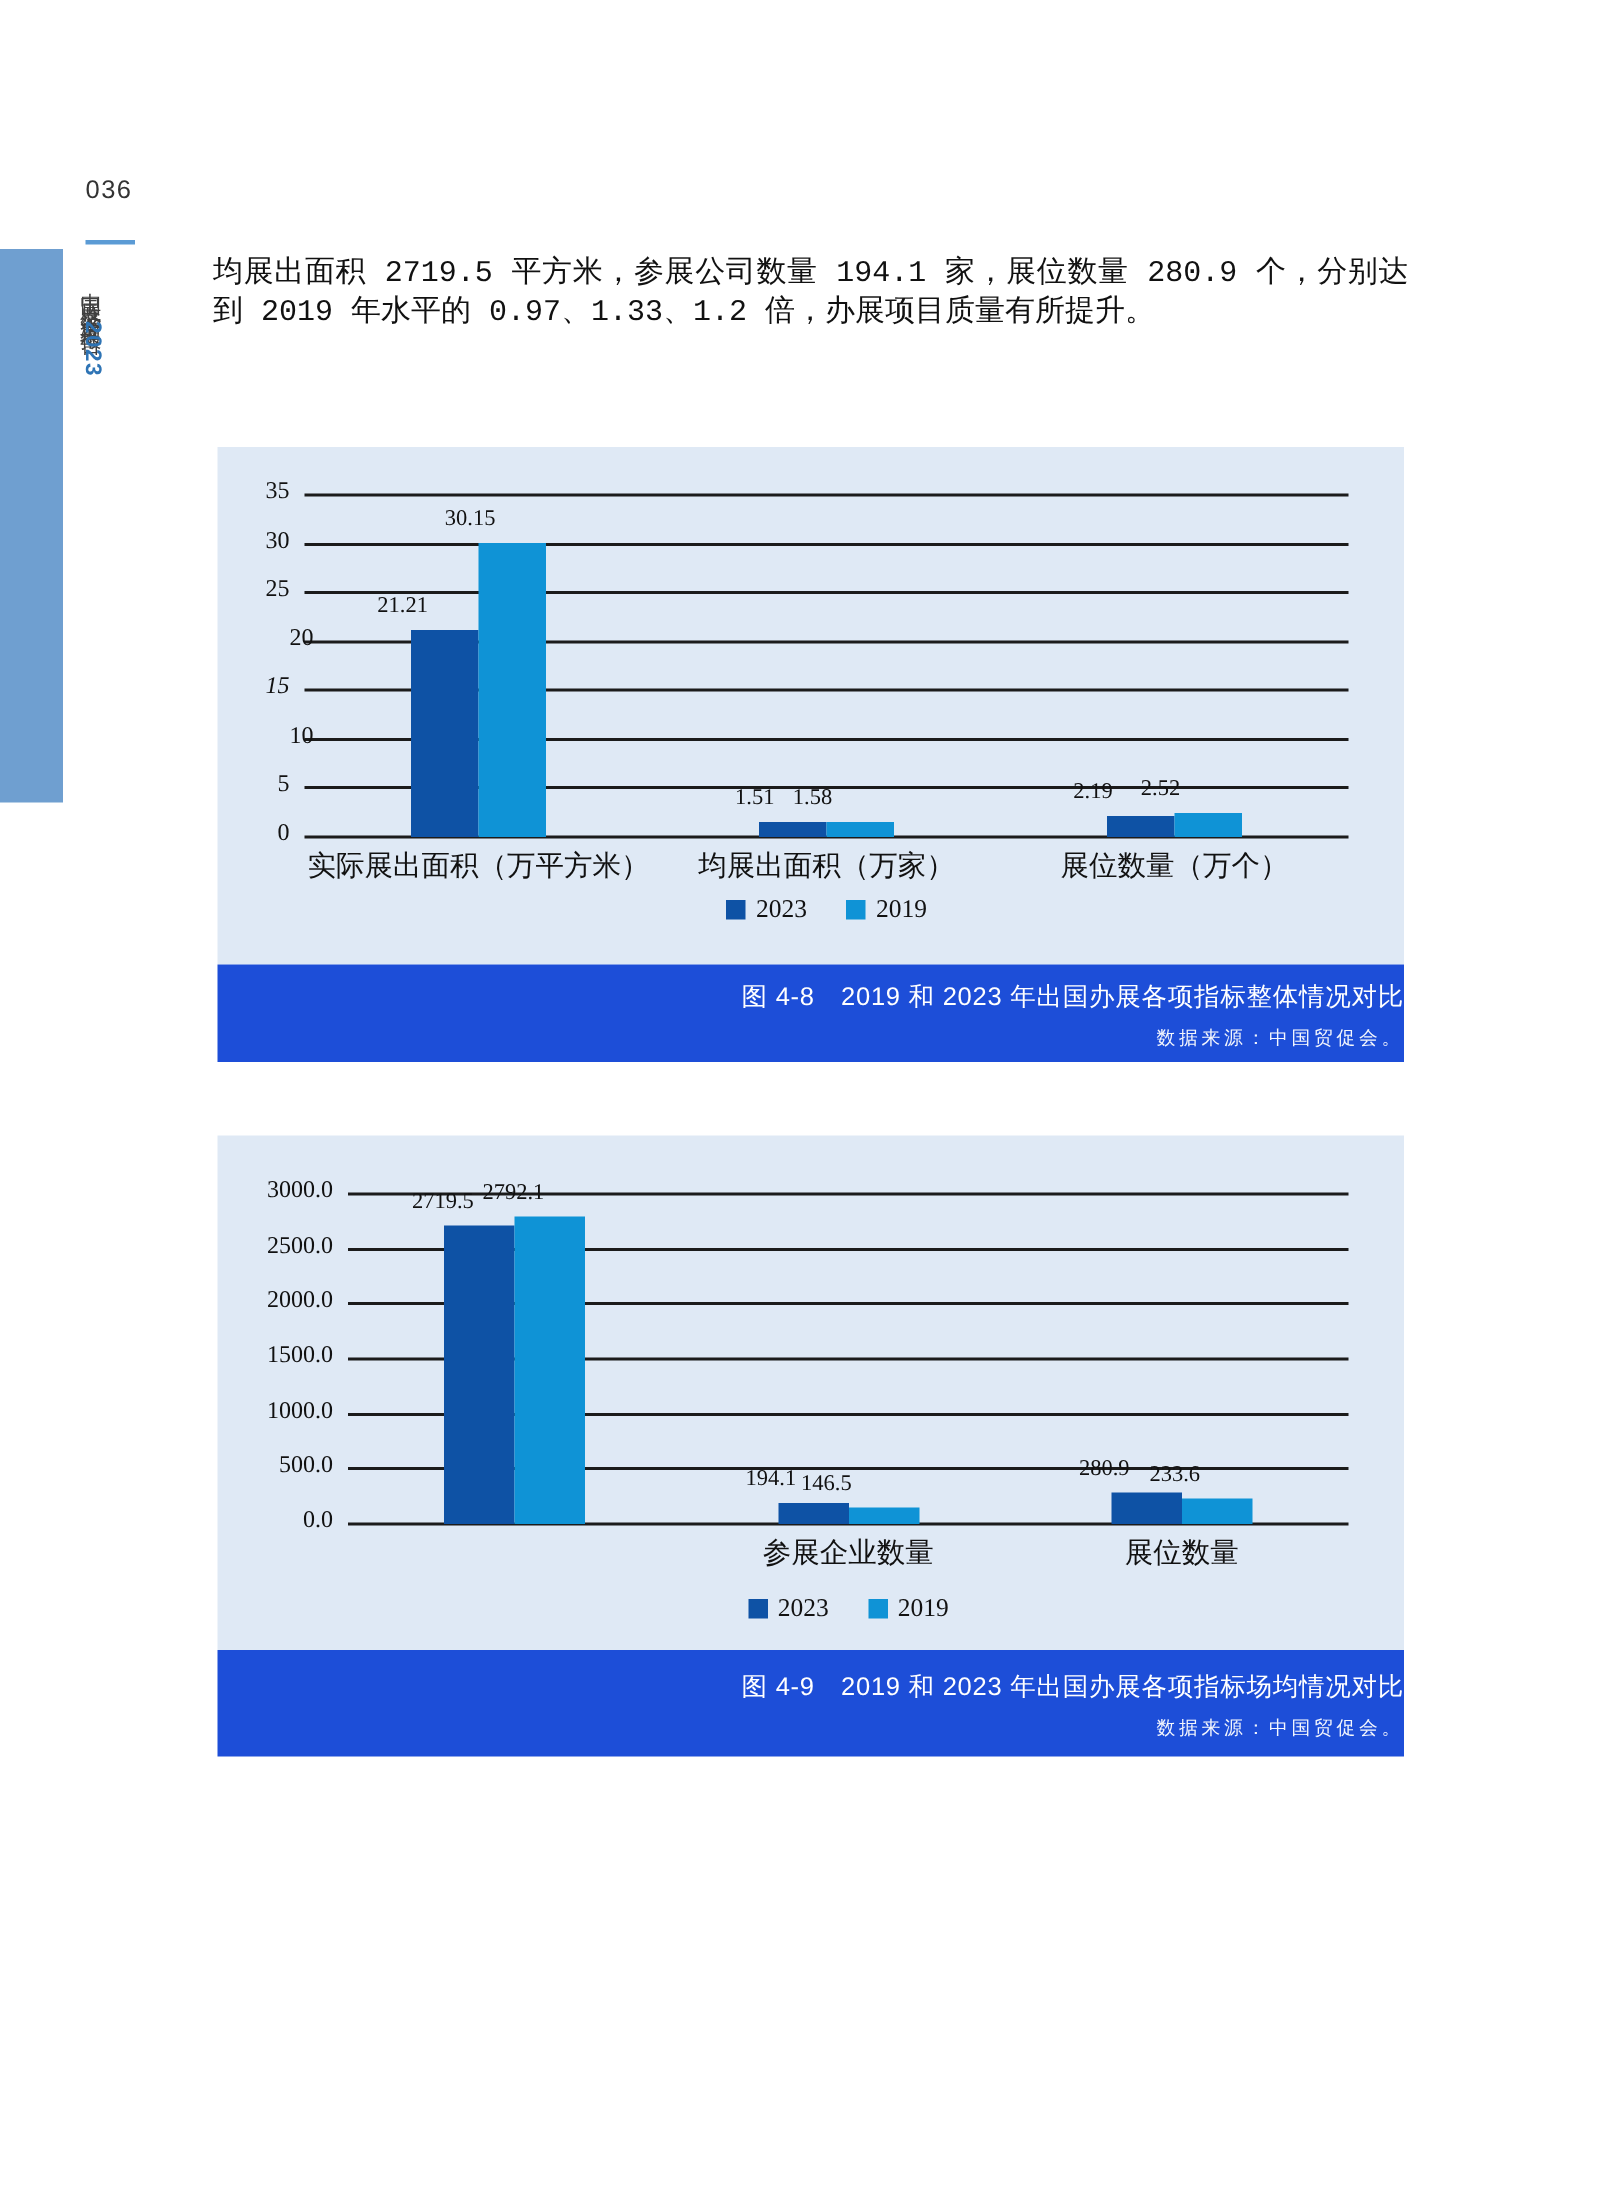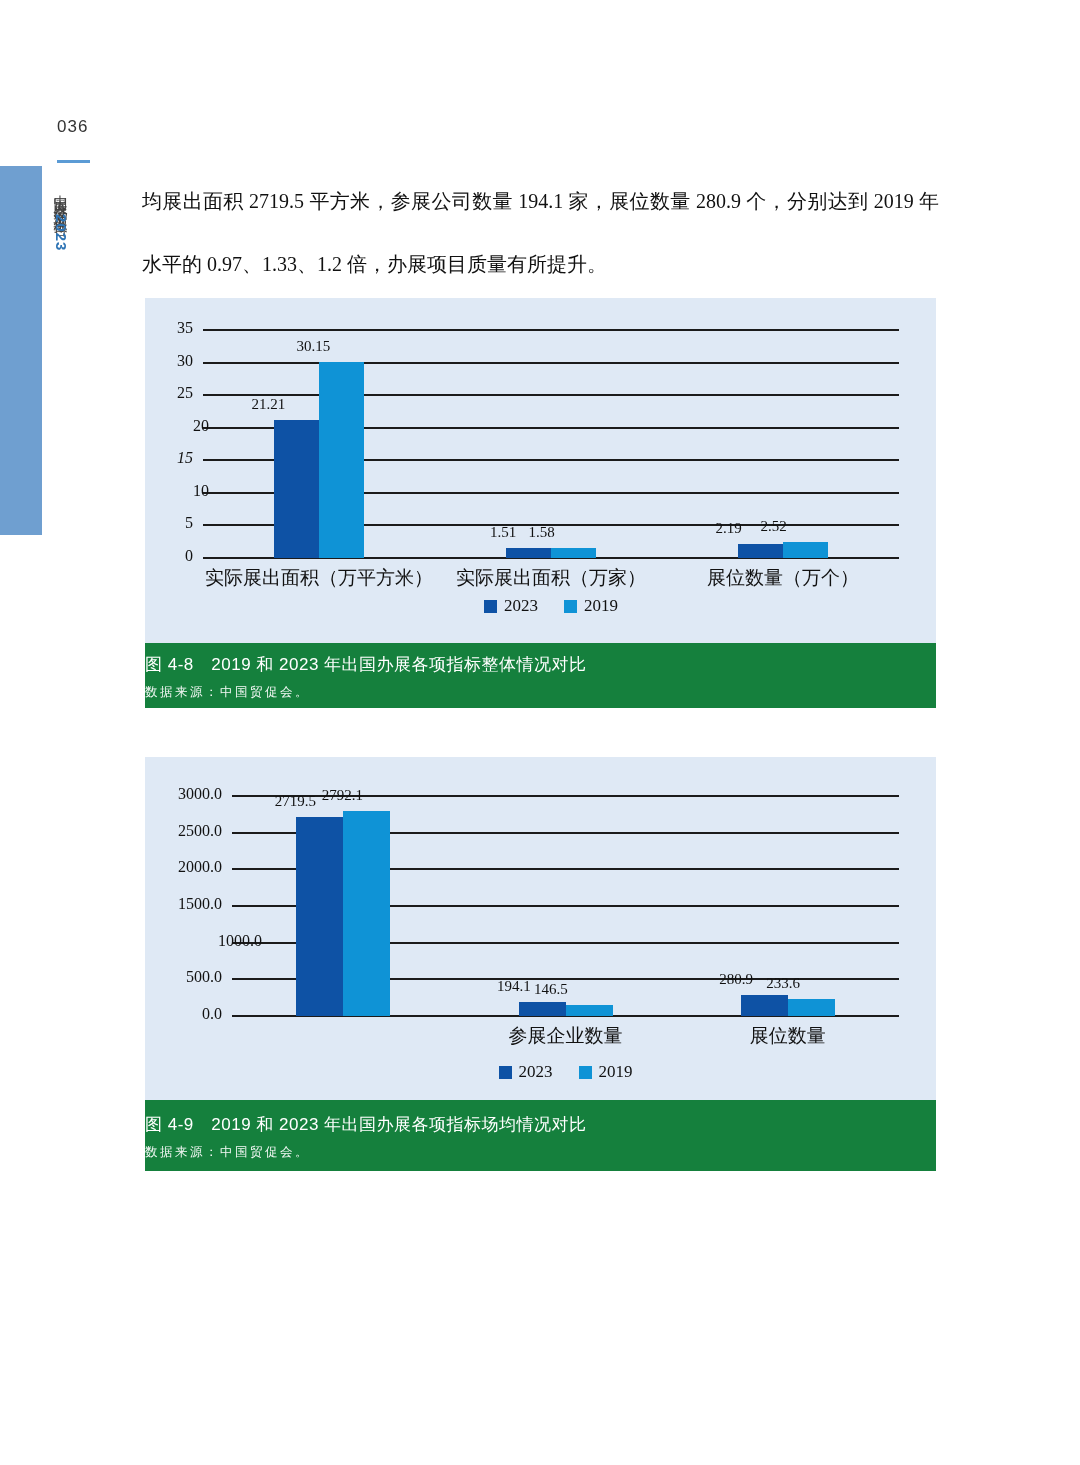--- a/index.html
+++ b/index.html
@@ -14,27 +14,27 @@
   .accent-line{position:absolute;left:57px;top:160px;width:33px;height:3px;background:#5b9bd5;}
   .sidebar-rect{position:absolute;left:0;top:166px;width:42px;height:369px;background:#6f9fd0;}
   .sidebar-vertical{
     position:absolute;left:52px;top:184px;height:260px;
     writing-mode:vertical-rl;text-orientation:mixed;
     font-family:"Liberation Sans", sans-serif;font-size:14px;letter-spacing:3px;color:#3f3f3f;
   }
   .sidebar-vertical .year{color:#2e74b5;font-weight:bold;font-size:15px;letter-spacing:1px;}
   .body-text{
     position:absolute;left:142px;top:170px;width:797px;
-    font-size:20px;line-height:63px;text-align:justify;color:#111;margin:0;
+    font-size:20px;line-height:26px;text-align:justify;color:#111;margin:0;font-family:Liberation Mono, monospace;
   }
   .panel{position:absolute;background:#dfe9f5;}
   #panel-0{left:145px;top:298px;width:791px;height:345px;}
   #panel-1{left:145px;top:757px;width:791px;height:343px;}
   .caption{
-    position:absolute;background:#15803d;color:#ffffff;text-align:left;
+    position:absolute;background:#1d4ed8;color:#ffffff;text-align:right;
     font-family:"Liberation Sans", sans-serif;
   }
   #caption-0{left:145px;top:643px;width:791px;height:65px;}
   #caption-1{left:145px;top:1100px;width:791px;height:71px;}
   .caption-title{margin-top:10px;font-size:17px;letter-spacing:0.5px;}
   #caption-1 .caption-title{margin-top:13px;}
   .caption-source{margin-top:8px;font-size:12.5px;letter-spacing:2.5px;opacity:0.95;}
   
   .gridline{position:absolute;height:2px;background:#1b1b1b;}
   .ytick{position:absolute;text-align:right;font-size:16px;color:#111;white-space:nowrap;}
@@ -77,21 +77,21 @@
     <div class="bar" style="left: 174px; top: 63.5943px; width: 45px; height: 196.406px; background: rgb(15, 147, 214);"></div>
     <div class="val-label" style="left: 151.5px; width: 90px; top: 39.5943px;">30.15</div>
     <div class="cat-label" style="left: 44px; width: 260px; top: 268px;">
       <div>实际展出面积（万平方米）</div>
     </div>
     <div class="bar" style="left: 361px; top: 250.163px; width: 45px; height: 9.83657px; background: rgb(14, 82, 165);"></div>
     <div class="val-label" style="left: 345px; width: 90px; top: 226.163px;">1.51</div>
     <div class="bar" style="left: 406px; top: 249.707px; width: 45px; height: 10.2926px; background: rgb(15, 147, 214);"></div>
     <div class="val-label" style="left: 383.5px; width: 90px; top: 225.707px;">1.58</div>
     <div class="cat-label" style="left: 276px; width: 260px; top: 268px;">
-      <div>实际展出面积（万家）</div>
+      <div>均展出面积（万家）</div>
     </div>
     <div class="bar" style="left: 593px; top: 245.734px; width: 45px; height: 14.2663px; background: rgb(14, 82, 165);"></div>
     <div class="val-label" style="left: 570.5px; width: 90px; top: 221.734px;">2.19</div>
     <div class="bar" style="left: 638px; top: 243.584px; width: 45px; height: 16.416px; background: rgb(15, 147, 214);"></div>
     <div class="val-label" style="left: 615.5px; width: 90px; top: 219.584px;">2.52</div>
     <div class="cat-label" style="left: 508px; width: 260px; top: 268px;">
       <div>展位数量（万个）</div>
     </div>
     <div class="legend" style="left: 58px; width: 696px; top: 298px;">
       <div class="legend-item">
@@ -108,21 +108,21 @@
   <div class="caption-title">图 4-8　2019 和 2023 年出国办展各项指标整体情况对比</div>
   <div class="caption-source">数据来源：中国贸促会。</div>
 </div>
 
 <div class="panel" id="panel-1">
     <div class="gridline" style="left: 87px; width: 667px; top: 258px; background: rgb(27, 27, 27);"></div>
     <div class="ytick" style="left: 0px; width: 77px; top: 248px;">0.0</div>
     <div class="gridline" style="left: 87px; width: 667px; top: 221.333px; background: rgb(27, 27, 27);"></div>
     <div class="ytick" style="left: 0px; width: 77px; top: 211.333px;">500.0</div>
     <div class="gridline" style="left: 87px; width: 667px; top: 184.667px; background: rgb(27, 27, 27);"></div>
-    <div class="ytick" style="left: 0px; width: 77px; top: 174.667px; margin-left: 40px;">1000.0</div>
+    <div class="ytick" style="left: 0px; width: 77px; top: 174.667px;">1000.0</div>
     <div class="gridline" style="left: 87px; width: 667px; top: 148px; background: rgb(27, 27, 27);"></div>
     <div class="ytick" style="left: 0px; width: 77px; top: 138px;">1500.0</div>
     <div class="gridline" style="left: 87px; width: 667px; top: 111.333px; background: rgb(27, 27, 27);"></div>
     <div class="ytick" style="left: 0px; width: 77px; top: 101.333px;">2000.0</div>
     <div class="gridline" style="left: 87px; width: 667px; top: 74.6667px; background: rgb(27, 27, 27);"></div>
     <div class="ytick" style="left: 0px; width: 77px; top: 64.6667px;">2500.0</div>
     <div class="gridline" style="left: 87px; width: 667px; top: 38px; background: rgb(27, 27, 27);"></div>
     <div class="ytick" style="left: 0px; width: 77px; top: 28px;">3000.0</div>
     <div class="bar" style="left: 151.167px; top: 59.57px; width: 47px; height: 199.43px; background: rgb(14, 82, 165);"></div>
     <div class="val-label" style="left: 129.667px; width: 90px; top: 35.57px;">2719.5</div>

